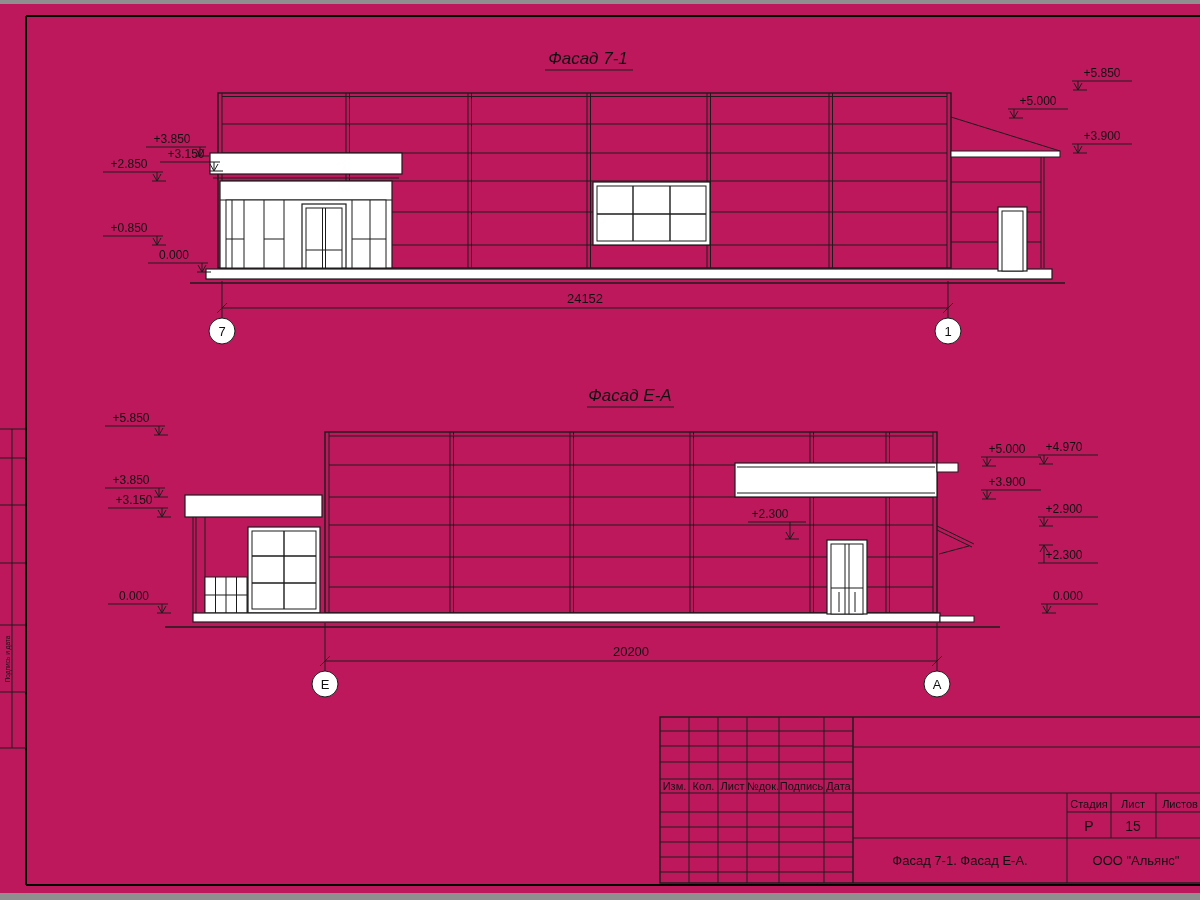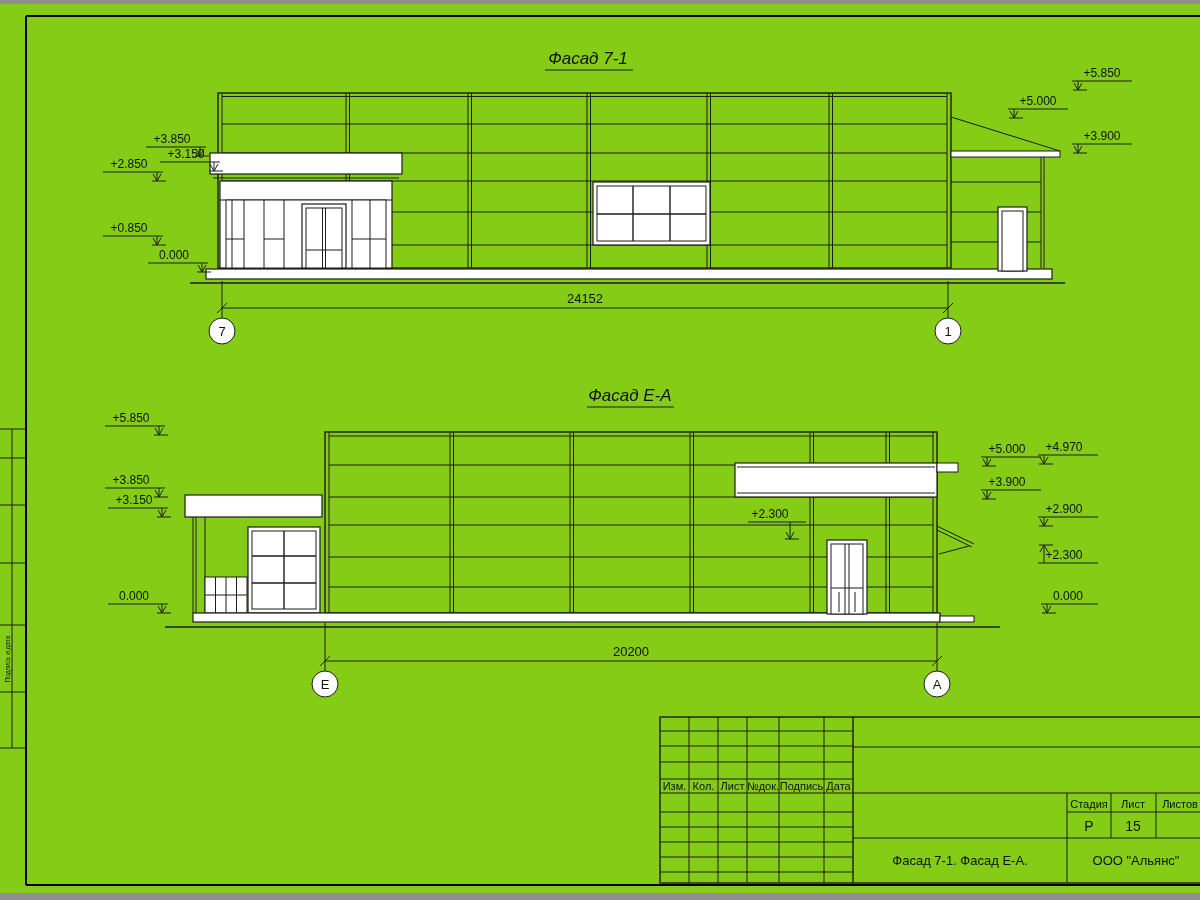--- a/index.html
+++ b/index.html
@@ -1,16 +1,16 @@
 <!DOCTYPE html>
 <html><head>
 <meta charset="utf-8">
 <style>
   html,body{margin:0;padding:0;background:#ffffff;}
-  .canvas{position:relative;width:1200px;height:900px;background:#84cc16;overflow:hidden;
+  .canvas{position:relative;width:1200px;height:900px;background:#be185d;overflow:hidden;
           font-family:"Liberation Sans",sans-serif;}
   svg{display:block;width:1200px;height:900px;}
   .ln{stroke:#1c1c1c;stroke-width:1;fill:none;}
   .ln15{stroke:#1c1c1c;stroke-width:1.4;fill:none;}
   .ln2{stroke:#000;stroke-width:2;fill:none;}
   .wh{fill:#ffffff;stroke:#1c1c1c;stroke-width:1.2;}
   .whn{fill:#ffffff;stroke:#1c1c1c;stroke-width:1;}
   text{fill:#111;font-family:"Liberation Sans",sans-serif;}
   .ctr{text-anchor:middle;}
   .t6{font-size:6.5px;}

